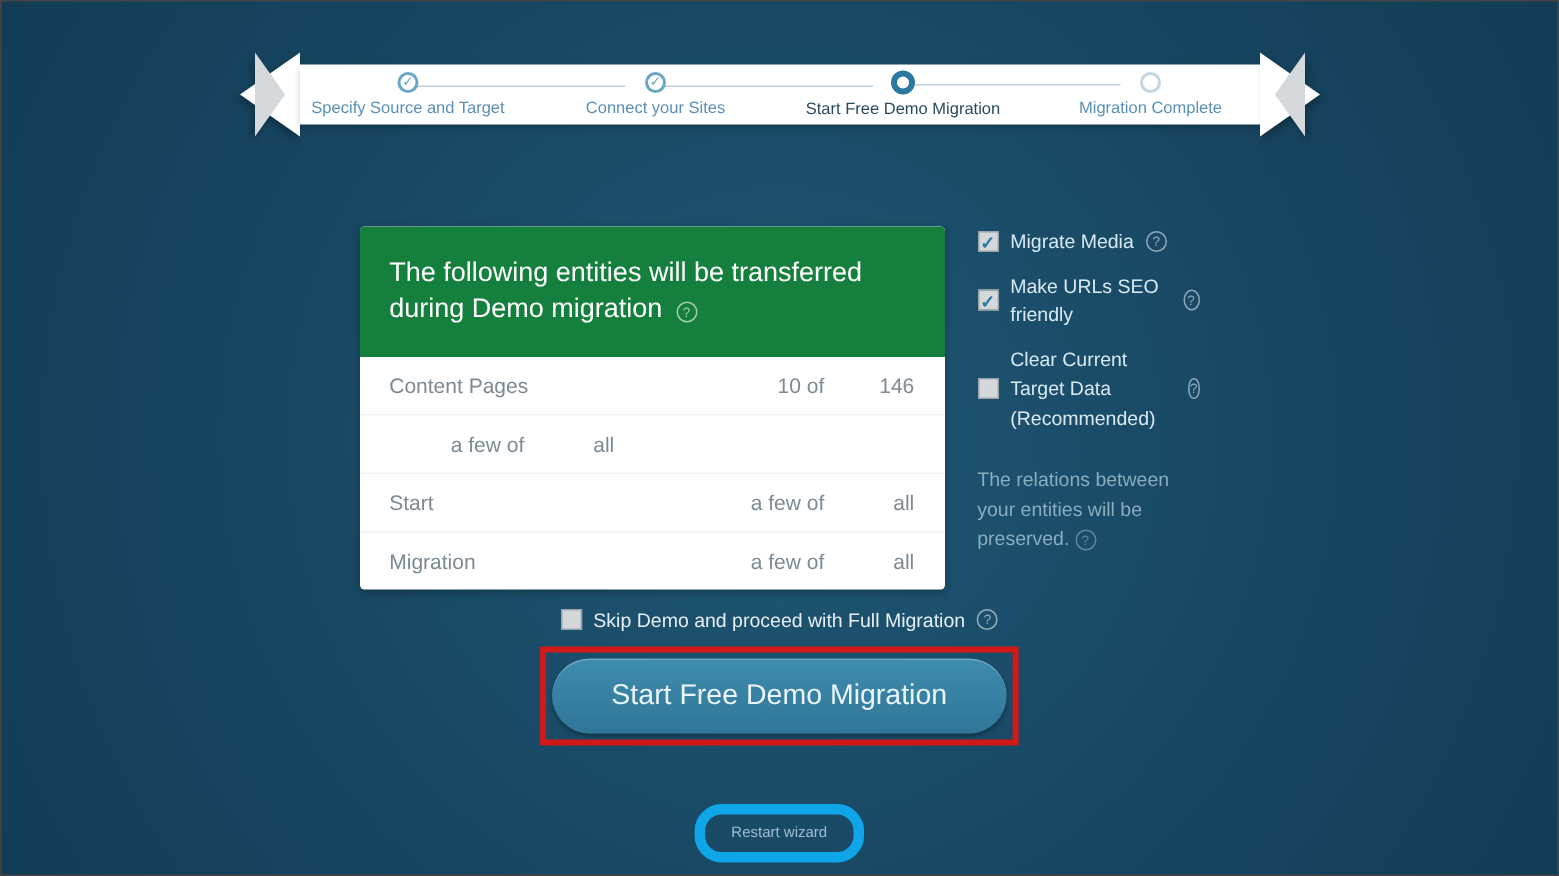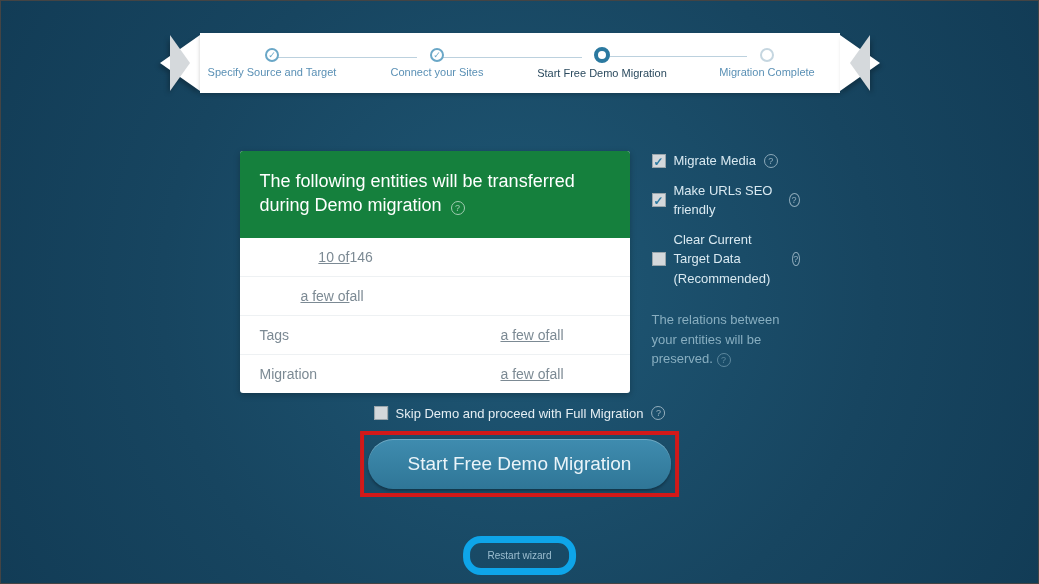--- a/index.html
+++ b/index.html
@@ -52,21 +52,21 @@
     content:"";
     position:absolute;
     right:10px; top:-28px;
     border-style:solid;
     border-width:28px 20px 28px 0;
     border-color:transparent #d5d9dc transparent transparent;
   }
   .stepper {
     flex: 1;
     background: #fff;
-    height: 60px;
+    height: 40px;
     display: flex;
     align-items: center;
     justify-content: space-around;
     position: relative;
     box-shadow: 0 2px 4px rgba(0,0,0,.2);
     gap: 20px;
   }
   .step {
     flex: 1;
     text-align: center;
@@ -140,22 +140,22 @@
   .trow {
     display:flex;
     padding:11px 20px;
     border-bottom:1px solid #eef1f3;
     color:#7c8a94;
     font-size:14px;
     align-items:center;
   }
   .trow:last-child{border-bottom:none;}
   .tcell-name{flex:1;}
-  .tcell-demo{width:90px;text-align:right;text-decoration:underline;}
-  .tcell-full{width:60px;text-align:left;}
+  .tcell-demo{width:90px;text-align:right;}
+  .tcell-full{width:60px;text-align:right;}
 
   
   .side {
     flex:1;
     color:#a9c7d6;
     font-size:13px;
     line-height:1.5;
   }
   .opt {
     display:flex;
@@ -271,29 +271,30 @@
 </div>
 
 <div class="main-area">
   <div class="card">
     <div class="card-head">
       <span>The following entities will be transferred during Demo migration</span>
       <span class="q-icon">?</span>
     </div>
     <div class="table">
       <div class="trow">
+        <span class="tcell-name">Content Pages</span>
         <span class="tcell-demo">10 of</span>
         <span class="tcell-full">146</span>
       </div>
       <div class="trow">
         <span class="tcell-demo">a few of</span>
         <span class="tcell-full">all</span>
       </div>
       <div class="trow">
-        <span class="tcell-name">Tags</span>
+        <span class="tcell-name">Start</span>
         <span class="tcell-demo">a few of</span>
         <span class="tcell-full">all</span>
       </div>
       <div class="trow">
         <span class="tcell-name">Migration</span>
         <span class="tcell-demo">a few of</span>
         <span class="tcell-full">all</span>
       </div>
     </div>
   </div>

